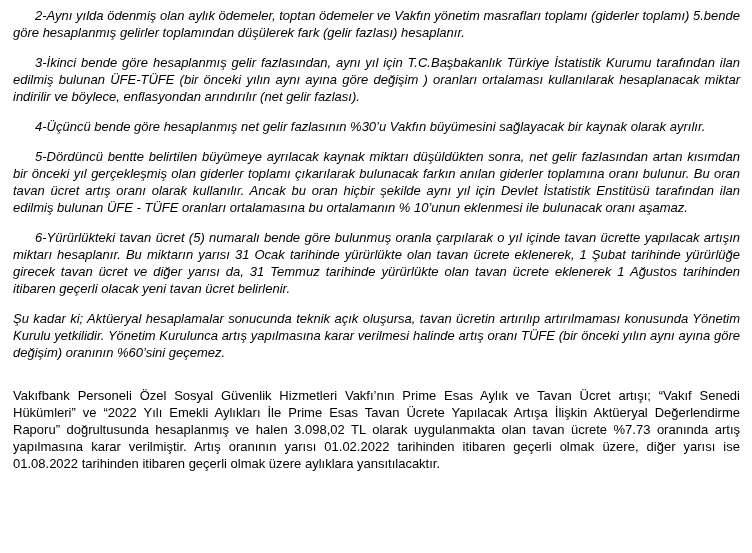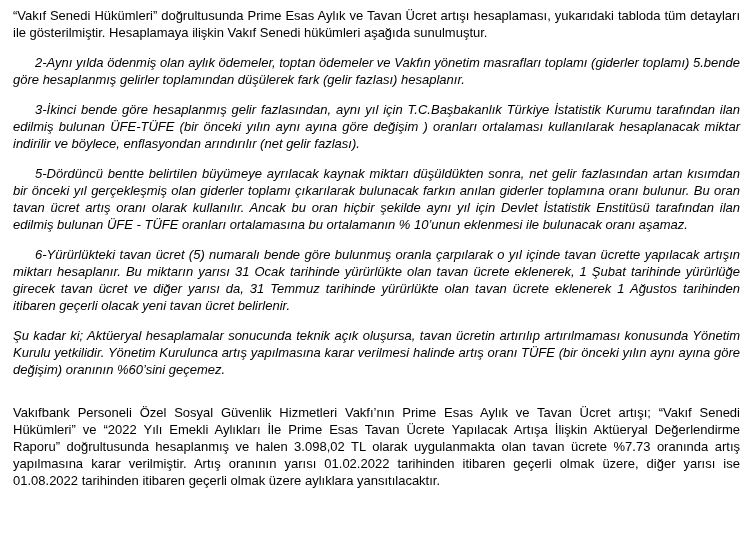--- a/index.html
+++ b/index.html
@@ -32,27 +32,27 @@
   }
   .conclusion {
     margin-top: 26px;
   }
 </style>
 </head>
 <body>
 
 <div class="doc">
 
-  <p class="para intro">“Vakıf Senedi Hükümleri” doğrultusunda Prime Esas Aylık ve Tavan Ücret artışı hesaplaması, yukarıdaki tabloda tüm detayları ile gösterilmiştir. Hesaplamaya ilişkin Vakıf Senedi hükümleri aşağıda sunulmuştur.</p>
 
 
   <p class="para clause">2-Aynı yılda  ödenmiş olan aylık ödemeler, toptan ödemeler ve Vakfın yönetim masrafları toplamı (giderler toplamı)  5.bende göre hesaplanmış gelirler toplamından düşülerek fark (gelir fazlası) hesaplanır.</p>
 
   <p class="para clause">3-İkinci bende göre hesaplanmış gelir fazlasından, aynı yıl için T.C.Başbakanlık Türkiye İstatistik Kurumu tarafından ilan edilmiş bulunan ÜFE-TÜFE (bir önceki yılın aynı ayına göre değişim ) oranları ortalaması kullanılarak hesaplanacak miktar indirilir ve böylece, enflasyondan arındırılır (net gelir fazlası).</p>
 
+  <p class="para clause">4-Üçüncü bende göre hesaplanmış net gelir fazlasının  %30’u Vakfın büyümesini sağlayacak bir kaynak olarak ayrılır.</p>
 
   <p class="para clause">5-Dördüncü bentte belirtilen büyümeye ayrılacak kaynak miktarı düşüldükten sonra, net gelir fazlasından artan kısımdan bir önceki yıl gerçekleşmiş olan giderler toplamı çıkarılarak bulunacak farkın anılan giderler toplamına oranı bulunur. Bu oran tavan ücret artış oranı olarak kullanılır. Ancak bu oran hiçbir şekilde aynı yıl için Devlet İstatistik Enstitüsü tarafından ilan edilmiş bulunan ÜFE - TÜFE oranları ortalamasına bu ortalamanın % 10’unun eklenmesi ile bulunacak oranı aşamaz.</p>
 
   <p class="para clause">6-Yürürlükteki tavan ücret (5) numaralı bende göre bulunmuş oranla çarpılarak o yıl içinde tavan ücrette yapılacak artışın miktarı hesaplanır. Bu miktarın yarısı 31 Ocak tarihinde yürürlükte olan  tavan ücrete eklenerek,  1 Şubat tarihinde yürürlüğe girecek tavan ücret ve diğer yarısı da, 31 Temmuz tarihinde yürürlükte olan tavan ücrete eklenerek 1 Ağustos tarihinden itibaren geçerli olacak yeni tavan ücret  belirlenir.</p>
 
   <p class="para proviso">Şu kadar ki; Aktüeryal hesaplamalar sonucunda teknik açık oluşursa, tavan ücretin artırılıp artırılmaması konusunda Yönetim Kurulu yetkilidir. Yönetim Kurulunca artış yapılmasına karar verilmesi halinde artış oranı TÜFE (bir önceki yılın aynı ayına göre değişim) oranının %60’sini geçemez.</p>
 
   <p class="para conclusion">Vakıfbank Personeli Özel Sosyal Güvenlik Hizmetleri Vakfı’nın Prime Esas Aylık ve Tavan Ücret artışı; “Vakıf Senedi Hükümleri” ve “2022 Yılı Emekli Aylıkları İle Prime Esas Tavan Ücrete Yapılacak Artışa İlişkin Aktüeryal Değerlendirme Raporu” doğrultusunda hesaplanmış ve halen 3.098,02 TL olarak uygulanmakta olan tavan ücrete %7.73 oranında artış yapılmasına karar verilmiştir. Artış oranının yarısı 01.02.2022 tarihinden itibaren geçerli olmak üzere, diğer yarısı ise 01.08.2022 tarihinden itibaren geçerli olmak üzere aylıklara yansıtılacaktır.</p>
 
 </div>

